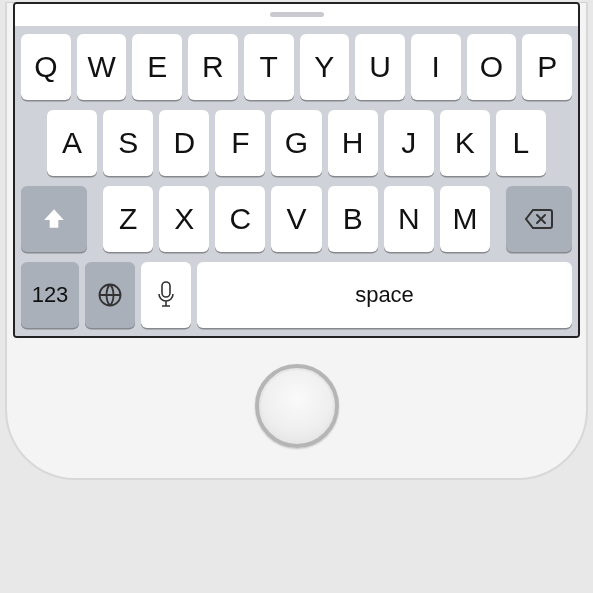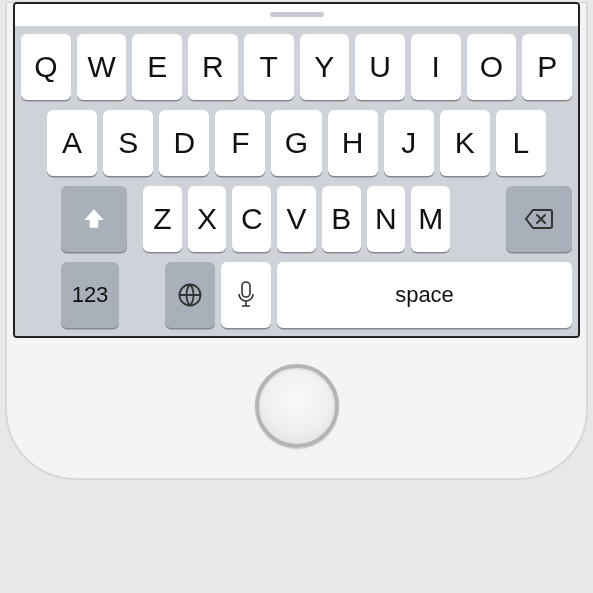--- a/index.html
+++ b/index.html
@@ -65,21 +65,20 @@
       justify-content: center;
       font-size: 30px;
       color: #111;
       box-shadow: 0 1.5px 0 rgba(0,0,0,0.35);
       user-select: none;
     }
     .key.letter { flex: 1 1 0; min-width: 0; }
     .key.fn {
       background: #aab0ba;
       color: #fff;
-      margin-left: 40px;
     }
     .key.fn.dark-text { color: #111; }
     .row1 .key { flex: 1 1 0; }
     .row2 { padding: 0 26px; }
     .row2 .key { flex: 1 1 0; }
     .row3 .shift, .row3 .backspace {
       width: 66px;
       flex: 0 0 66px;
     }
     .row3 .letters-wrap {

